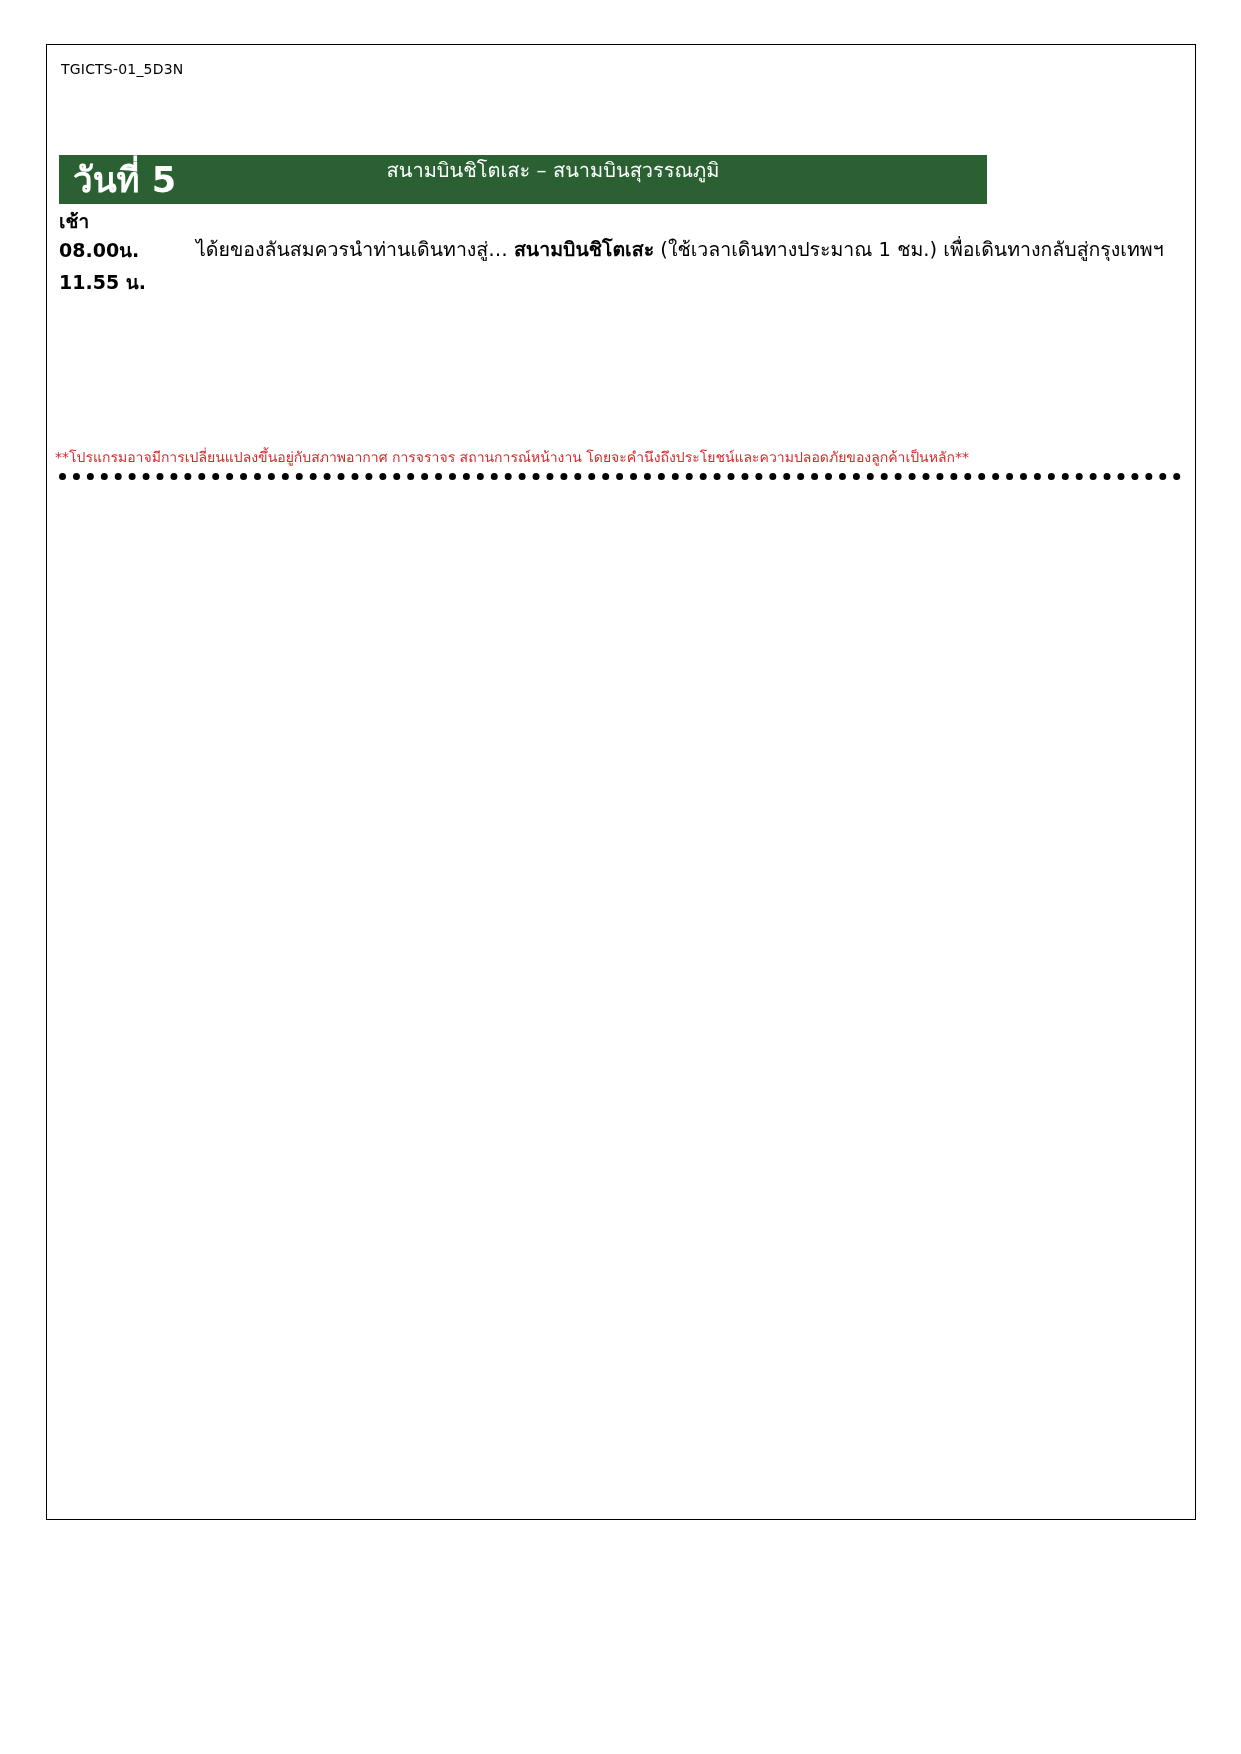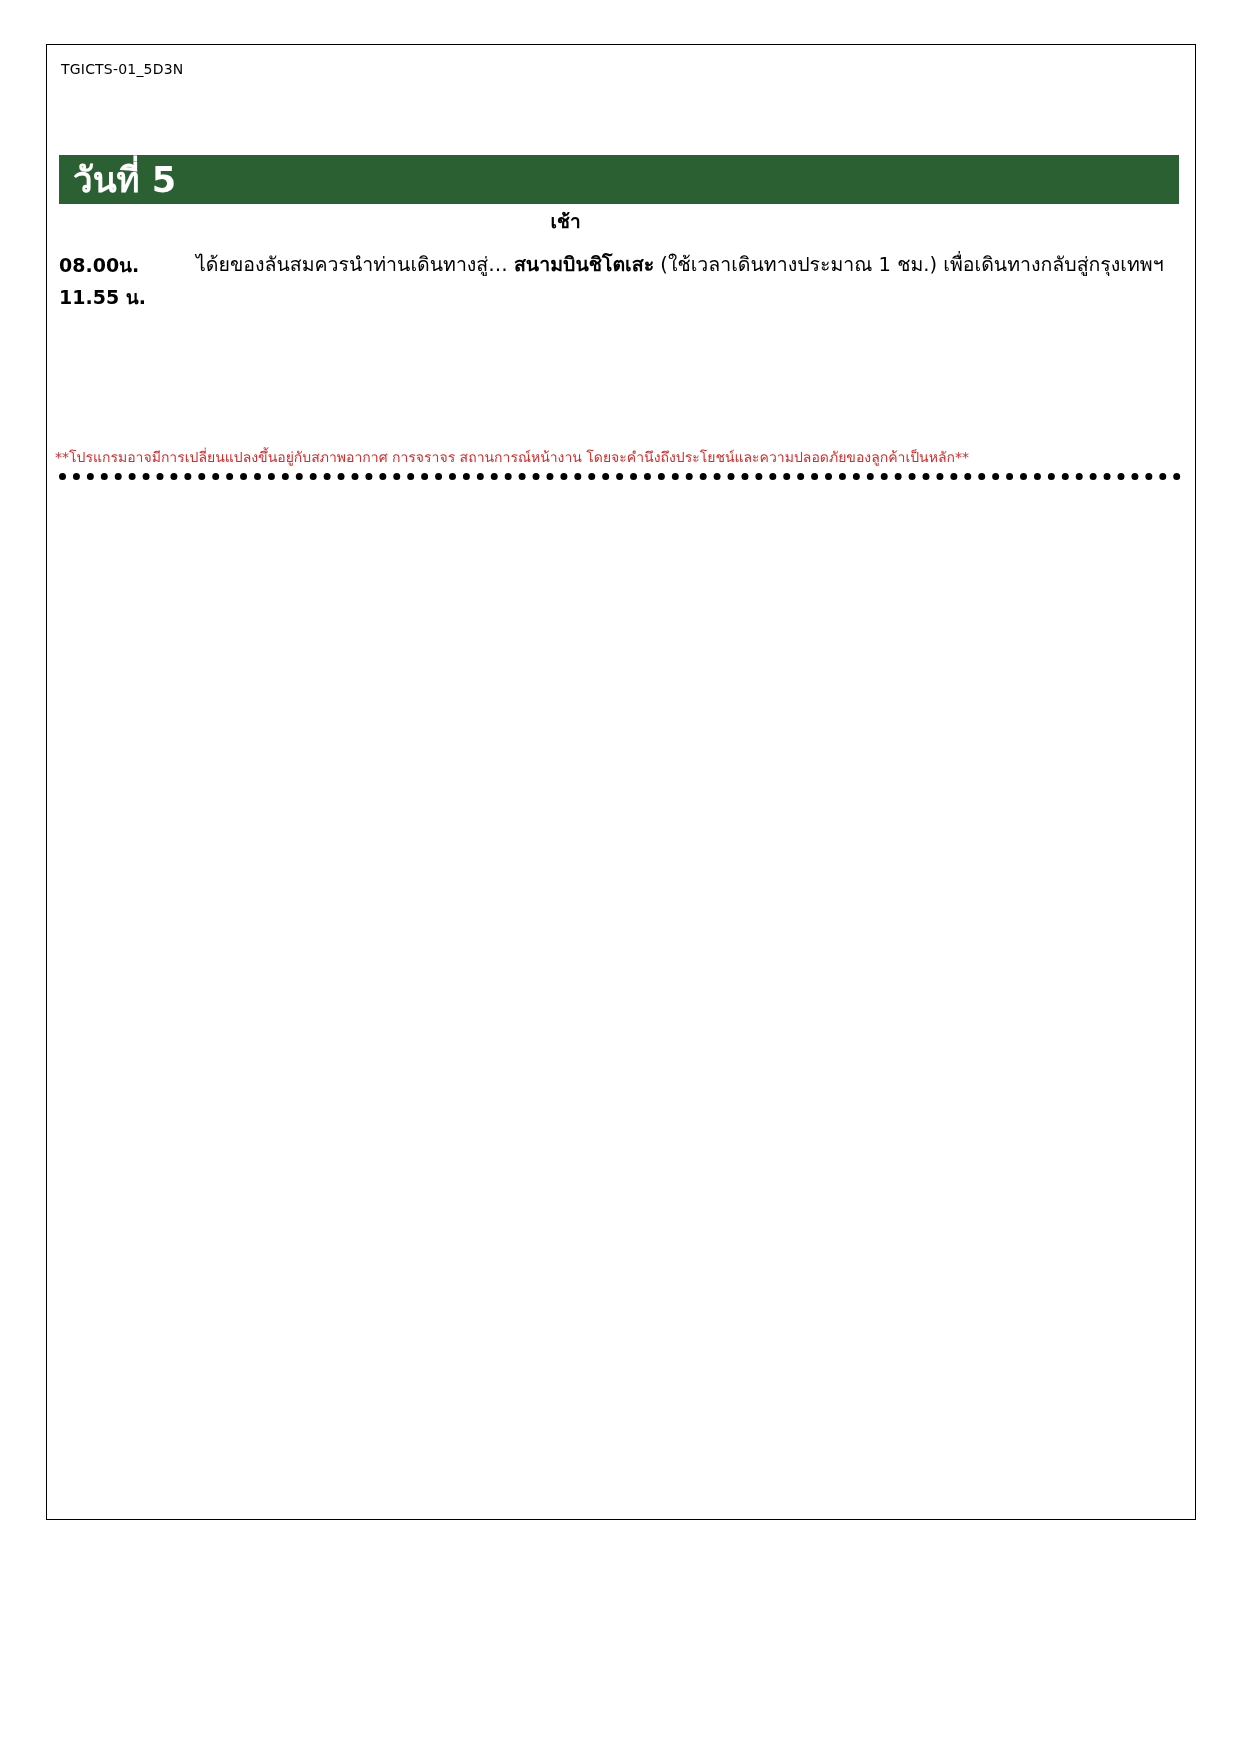--- a/index.html
+++ b/index.html
@@ -28,21 +28,21 @@
     left: 14px;
     top: 16px;
     font-size: 14px;
     letter-spacing: 0.2px;
     color: #000;
   }
   .day-band {
     position: absolute;
     left: 12px;
     top: 110px;
-    width: 1120px;
+    width: 928px;
     height: 49px;
     background: #2a6032;
     box-sizing: border-box;
   }
   .day-label {
     position: absolute;
     left: 14px;
     top: 2px;
     color: #ffffff;
     font-size: 35px;
@@ -78,21 +78,21 @@
     font-weight: bold;
     line-height: 28px;
     color: #000;
   }
   .row .text {
     flex: 1;
     font-size: 19.5px;
     line-height: 28px;
     color: #000;
   }
-  .row.r1 { margin-bottom: 16px; justify-content: center; }
+  .row.r1 { margin-bottom: 1px; }
   .row.r2 { }
   .row.r3 { margin-bottom: 29px; }
   .b { font-weight: bold; }
   .meal-icon {
     font-size: 17px;
     margin-right: 4px;
   }
   .note {
     position: absolute;
     left: 8px;
@@ -114,20 +114,21 @@
 </style>
 </head>
 <body>
 
 <div class="page">
 
   <div class="doc-code">TGICTS-01_5D3N</div>
 
   <div class="day-band">
     <div class="day-label">วันที่ 5</div>
+    <div class="day-route">สนามบินชิโตเสะ – สนามบินสุวรรณภูมิ</div>
   </div>
 
   <div class="rows">
 
     <div class="row r1">
       <div class="time">เช้า</div>
     </div>
 
     <div class="row r2">
       <div class="time">08.00น.</div>

